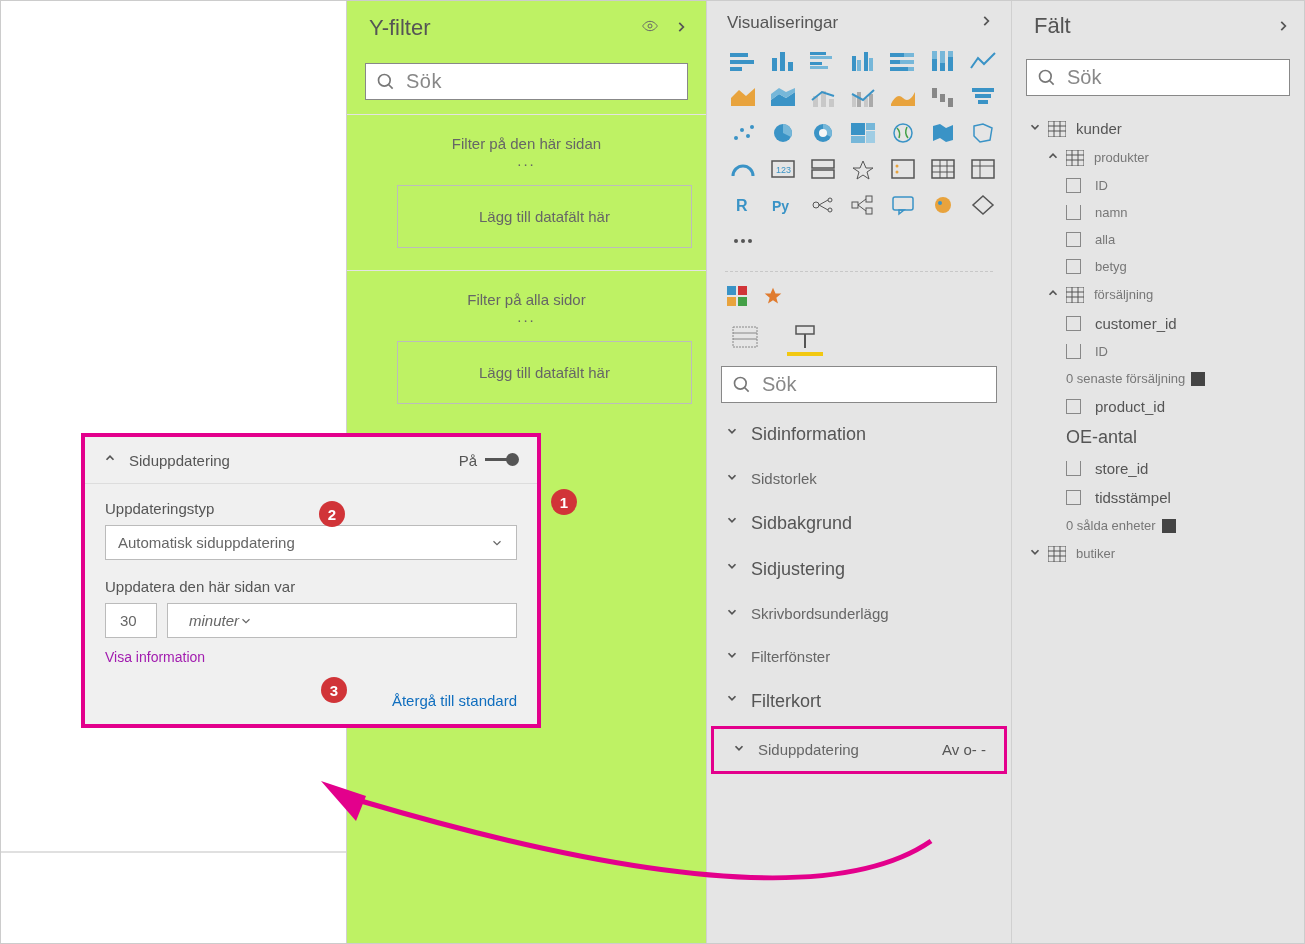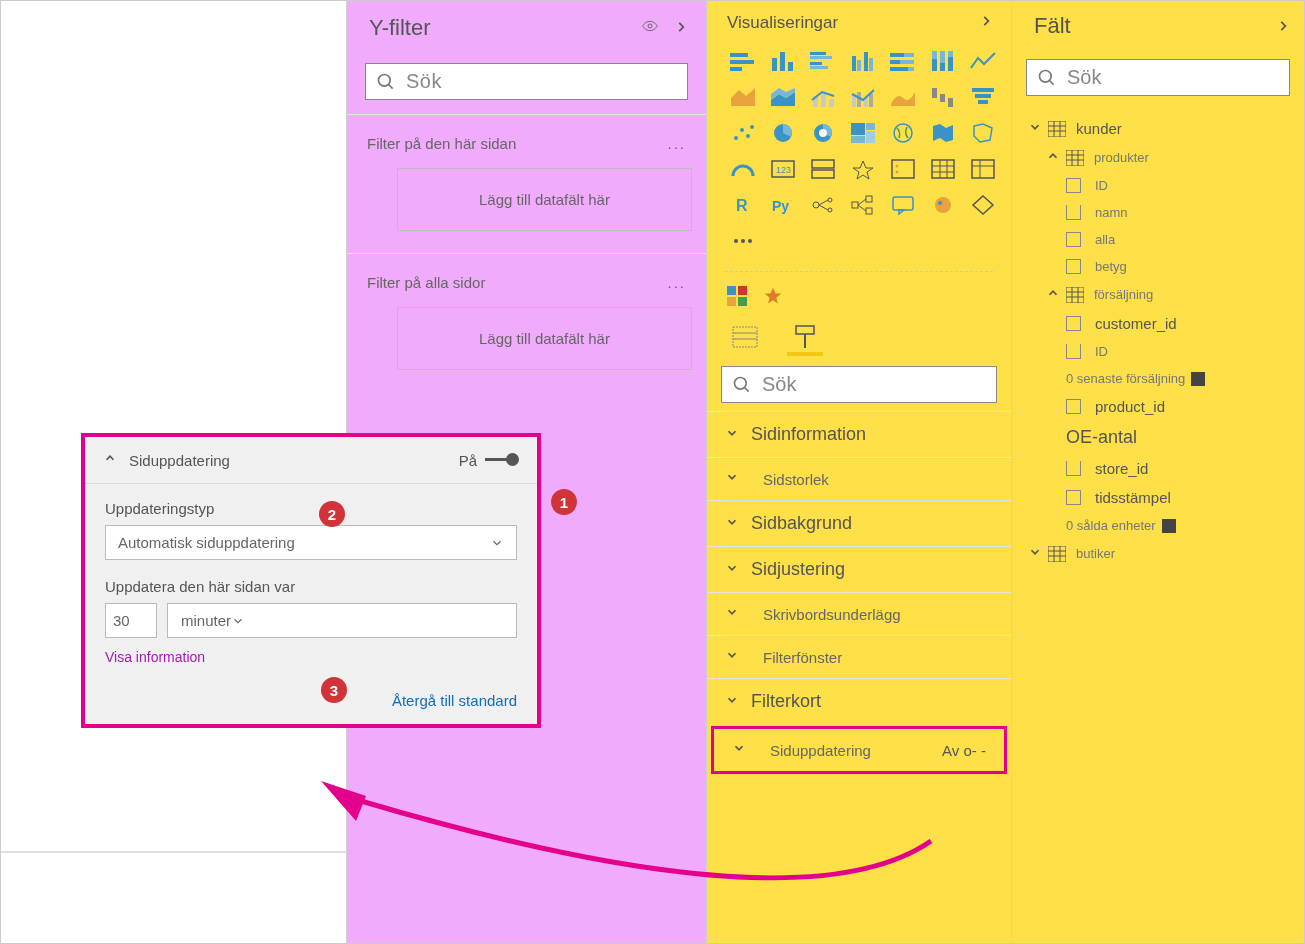--- a/index.html
+++ b/index.html
@@ -1,55 +1,55 @@
 <!DOCTYPE html>
 <html><head>
 <meta charset="utf-8">
 <style>
 * { box-sizing: border-box; margin: 0; padding: 0; font-family: "Segoe UI", -apple-system, sans-serif; }
 body { background: #fff; width: 1305px; height: 944px; position: relative; overflow: hidden; border: 1px solid #ccc; }
 
-.pane { position: absolute; top: 0; bottom: 0; border-left: 1px solid #d0d0d0; background: #fde047; }
-.pane-filters { left: 345px; width: 360px; background: #f0abfc; border-left: 1px solid #d0d0d0; }
+.pane { position: absolute; top: 0; bottom: 0; border-left: 1px solid #d0d0d0; background: #e5e5e5; }
+.pane-filters { left: 345px; width: 360px; background: #bef264; border-left: 1px solid #d0d0d0; }
 .pane-viz { left: 705px; width: 305px; }
 .pane-fields { left: 1010px; right: 0; }
 
 .pane-header { display: flex; align-items: center; padding: 14px 18px 12px 22px; font-size: 22px; color: #555; }
 .pane-header .spacer { flex: 1; }
 .pane-header .icon { margin-left: 14px; color: #666; font-size: 18px; cursor: pointer; }
 
 .search-box { margin: 10px 18px 14px 18px; border: 1px solid #888; background: #fff; display: flex; align-items: center; padding: 6px 10px; }
 .search-box svg { width: 20px; height: 20px; stroke: #777; fill: none; stroke-width: 2; margin-right: 10px; }
 .search-box .ph { color: #888; font-size: 20px; letter-spacing: .5px; }
 
 .filter-section { border-top: 1px solid #e3e3e3; padding: 14px 14px 22px 14px; }
-.filter-section .sec-head { display: flex; align-items: center; color: #666; font-size: 15px; margin: 6px 6px 16px 6px; }
+.filter-section .sec-head { display: flex; align-items: center; color: #666; font-size: 15px; margin: 6px 6px 16px 6px; flex-direction: column; }
 .filter-section .sec-head .spacer { flex: 1; }
 .filter-section .drop { border: 1px solid #bcbcbc; text-align: center; padding: 22px 0; color: #666; font-size: 15px; margin-left: 36px; }
 
 
 .viz-header { display: flex; align-items: center; padding: 12px 18px 10px 20px; color: #555; font-size: 17px; }
 .viz-header .spacer { flex: 1; }
 .viz-grid { display: grid; grid-template-columns: repeat(7, 32px); gap: 8px 8px; padding: 4px 18px 10px 20px; }
 .viz-grid .vi { width: 32px; height: 28px; display: flex; align-items: center; justify-content: center; cursor: pointer; }
 .viz-grid .vi svg { width: 26px; height: 22px; }
 .viz-divider { border-top: 1px dashed #c8c8c8; margin: 6px 18px; }
 .viz-mini { display: flex; gap: 14px; padding: 8px 20px 6px 20px; align-items: center; }
 .tabs-row { display: flex; gap: 24px; padding: 6px 20px 0 20px; }
 .tab-btn { width: 36px; height: 34px; display: flex; align-items: center; justify-content: center; border-bottom: 4px solid transparent; cursor: pointer; }
 .tab-btn.active { border-bottom-color: #f2c811; }
 .viz-search { margin: 10px 14px 8px 14px; border: 1px solid #888; background: #fff; display: flex; align-items: center; padding: 6px 10px; }
 .viz-search svg { width: 20px; height: 20px; stroke: #777; fill: none; stroke-width: 2; margin-right: 10px; }
 .viz-search .ph { color: #888; font-size: 20px; }
 
-.fmt-group { border-top: 1px solid #e5e5e5; display: flex; align-items: center; padding: 12px 18px; cursor: pointer; }
+.fmt-group { border-top: 1px solid #e5e5e5; display: flex; padding: 12px 18px; cursor: pointer; }
 .fmt-group .chev { margin-right: 12px; color: #555; }
 .fmt-group .lbl { color: #555; }
 .fmt-group.expanded-top .lbl { font-size: 18px; }
-.fmt-group.sub .lbl { font-size: 15px; color: #666; margin-left: 12px; }
+.fmt-group.sub .lbl { font-size: 15px; color: #666; }
 .fmt-group .spacer { flex: 1; }
 .fmt-group .state { color: #555; font-size: 15px; }
 
 .highlight-box { border: 3px solid #e3008c; }
 
 
 .fields-header { display: flex; align-items: center; padding: 12px 14px 10px 22px; color: #555; font-size: 22px; }
 .fields-header .spacer { flex: 1; }
 .fields-search { margin: 10px 14px 14px 14px; border: 1px solid #888; background: #fff; display: flex; align-items: center; padding: 6px 10px; }
 .fields-search svg { width: 20px; height: 20px; stroke: #777; fill: none; stroke-width: 2; margin-right: 10px; }
@@ -75,22 +75,22 @@
 .callout .co-head .spacer { flex: 1; }
 .callout .co-head .onlabel { color: #555; font-size: 15px; margin-right: 8px; }
 .callout .co-head .toggle { width: 34px; height: 14px; position: relative; }
 .callout .co-head .toggle .track { width: 24px; height: 3px; background: #555; position: absolute; left: 0; top: 5px; }
 .callout .co-head .toggle .knob { width: 13px; height: 13px; border-radius: 50%; background: #555; position: absolute; right: 0; top: 0; }
 .callout .body { border-top: 1px solid #ddd; padding: 16px 20px 10px 20px; }
 .callout .lbl { color: #555; font-size: 15px; margin-bottom: 8px; }
 .callout .sel { border: 1px solid #bbb; background: #fff; padding: 8px 12px; display: flex; align-items: center; color: #666; font-size: 15px; margin-bottom: 18px; }
 .callout .sel .spacer { flex: 1; }
 .callout .row2 { display: flex; gap: 10px; margin-bottom: 10px; }
-.callout .numbox { width: 52px; border: 1px solid #bbb; background: #fff; padding: 8px 7px; color: #666; font-size: 15px; }
-.callout .sel2 { flex: 1; border: 1px solid #bbb; background: #fff; padding: 8px 13px; display: flex; align-items: center; color: #666; font-size: 15px; }
+.callout .numbox { width: 52px; border: 1px solid #bbb; background: #fff; padding: 8px 14px; color: #666; font-size: 15px; }
+.callout .sel2 { flex: 1; border: 1px solid #bbb; background: #fff; padding: 8px 21px; display: flex; align-items: center; color: #666; font-size: 15px; font-style: italic; }
 .callout .link { color: #a21caf; font-size: 14px; cursor: pointer; }
 .callout .footer { text-align: right; padding: 16px 20px 14px 8px; }
 .callout .footer .reset { color: #106ebe; font-size: 15px; cursor: pointer; }
 
 .circle-badge { position: absolute; width: 26px; height: 26px; border-radius: 50%; background: #d13438; color: #fff; display: flex; align-items: center; justify-content: center; font-size: 15px; font-weight: 600; z-index: 20; }
 .badge1 { left: 550px; top: 488px; }
 .badge2 { left: 318px; top: 500px; }
 .badge3 { left: 320px; top: 676px; }
 
 

